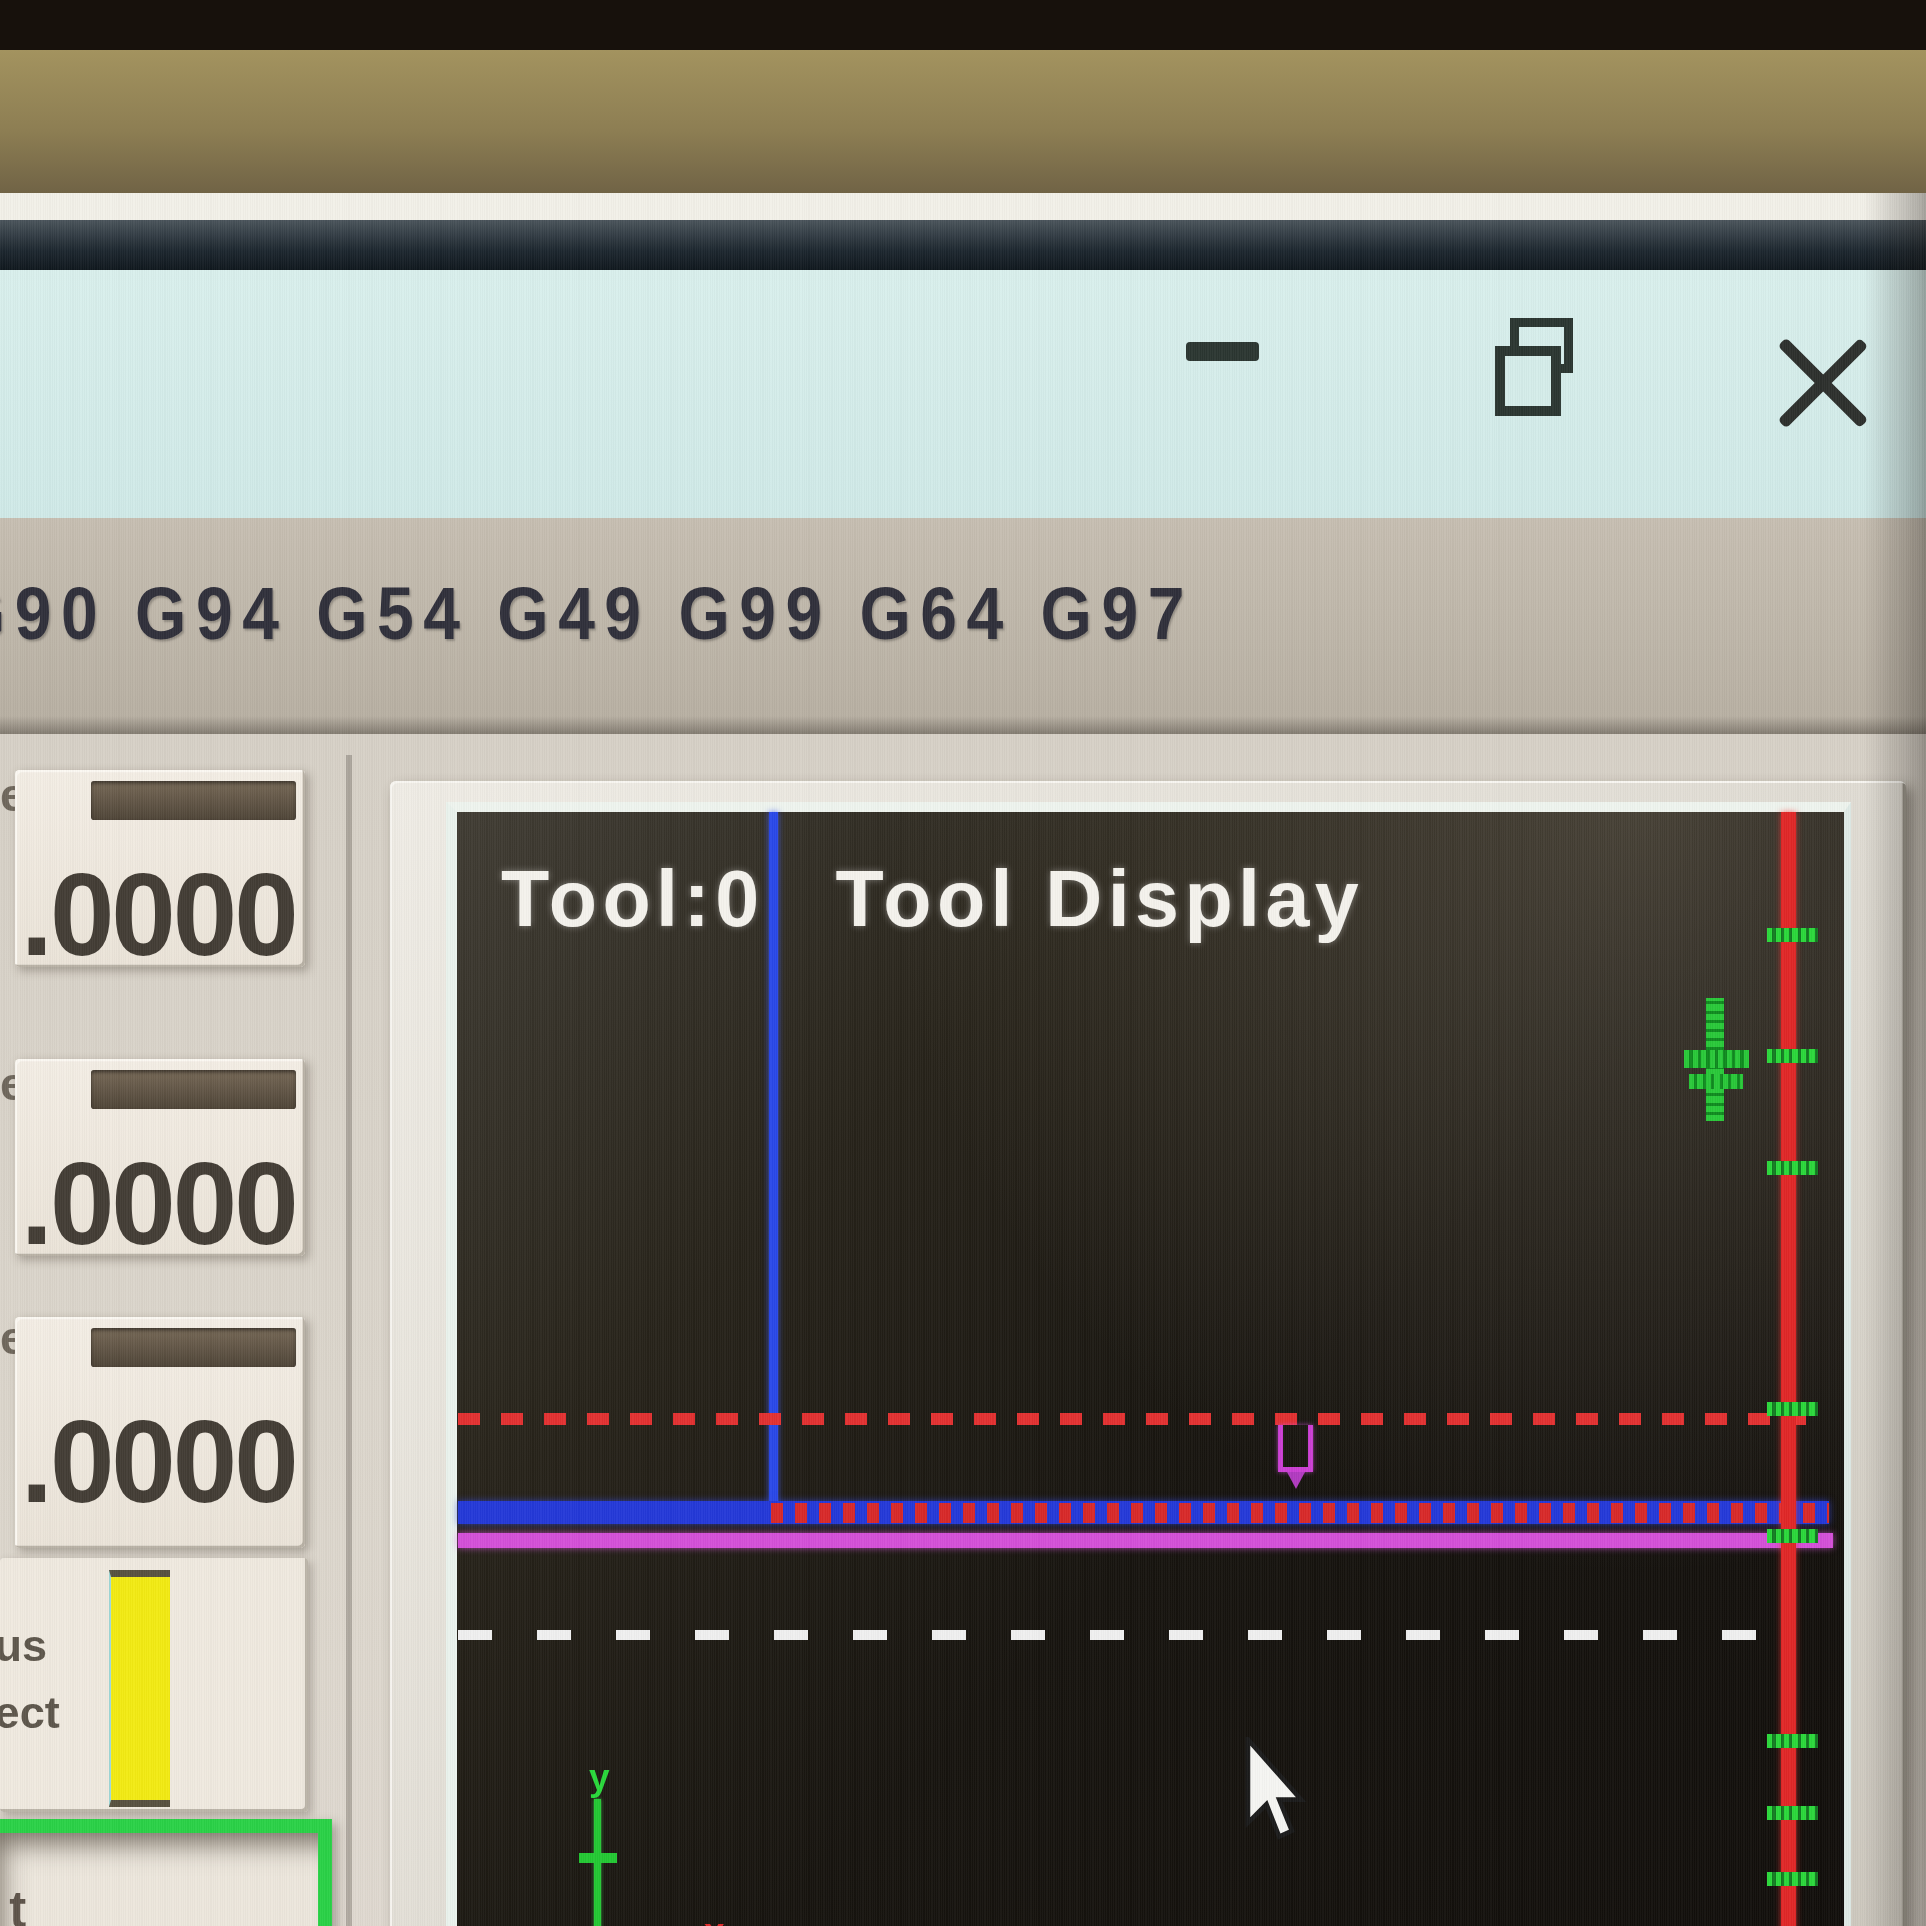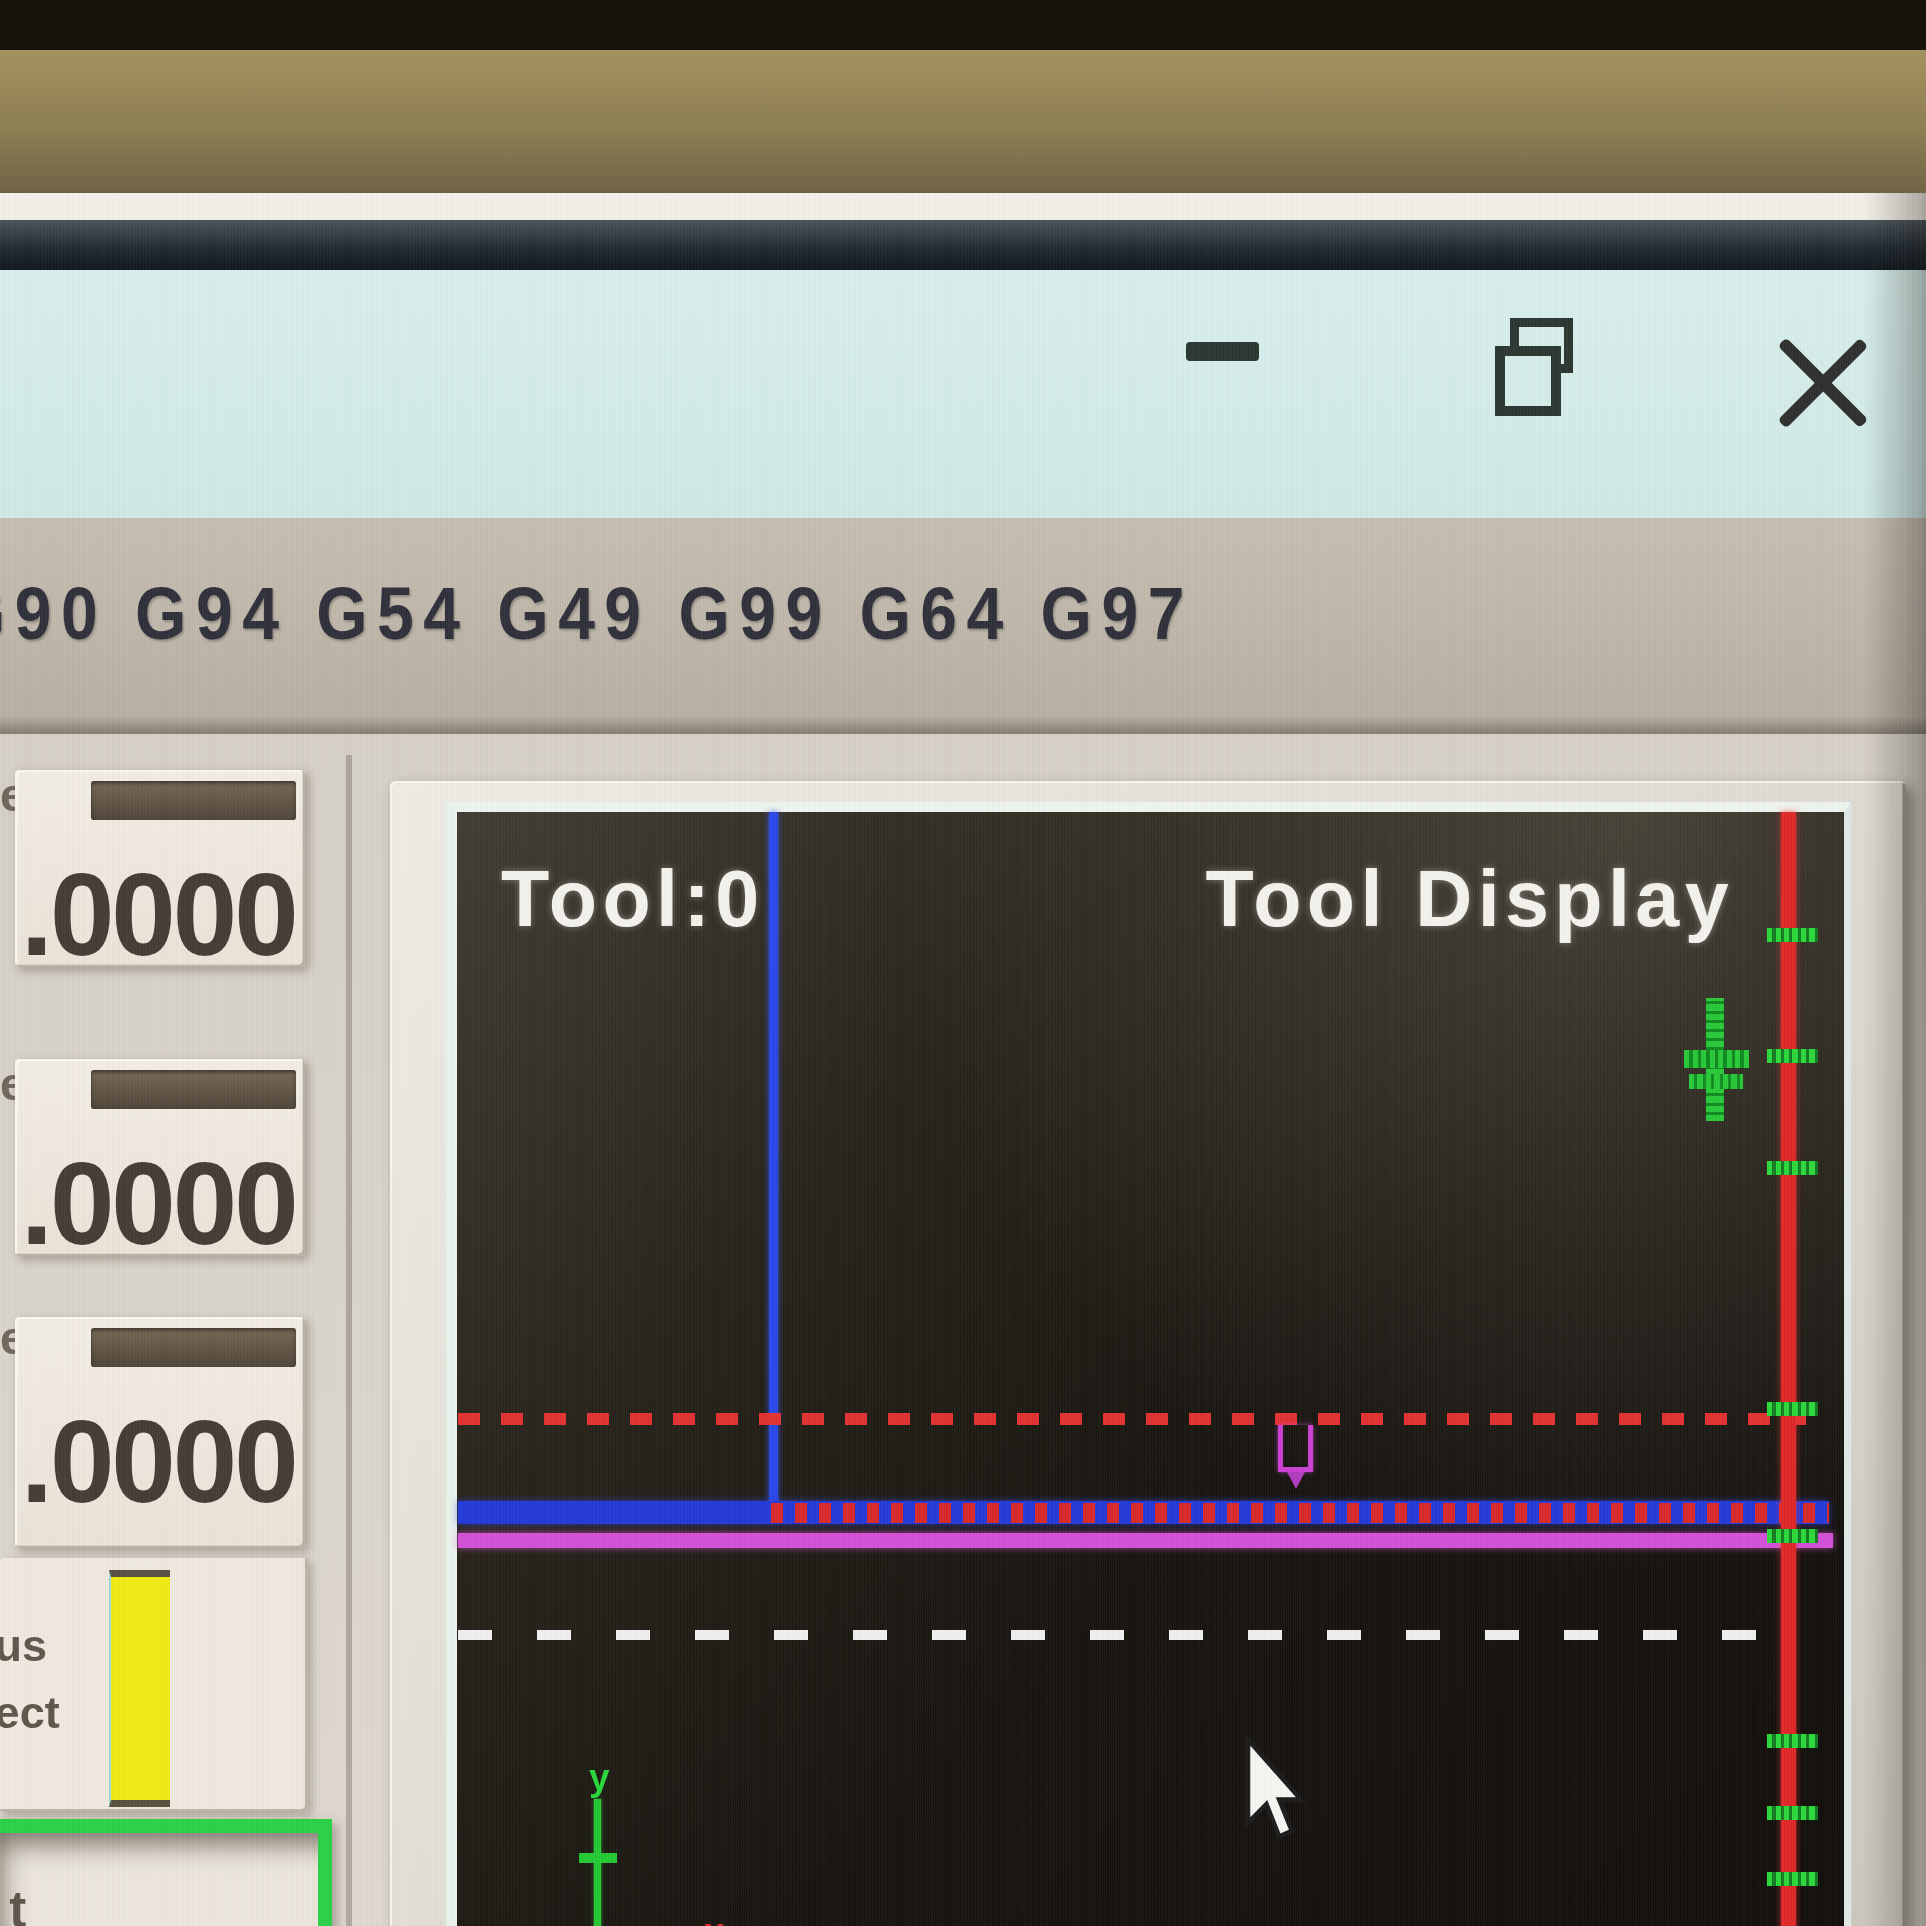--- a/index.html
+++ b/index.html
@@ -71,21 +71,21 @@
   
   #tp-frame{left:390px;top:781px;width:1516px;height:1279px;border-radius:6.2px;
      background:linear-gradient(135deg,#efece5 0%,#ddd9d0 60%,#c9c4ba 100%);
      box-shadow:inset 1.9px 1.9px 0 #f8f6f1,inset -3.5px -3.5px 0 #989388,5.4px 6.2px 13px rgba(50,44,36,.45);}
   #tp-black{left:446px;top:802px;width:1387px;height:1196px;
      border-left:11.6px solid #e9f2ec;border-top:10px solid #eef4ee;
      border-right:7px solid #dfeae6;border-bottom:7px solid #e6efe8;
      background:
        radial-gradient(ellipse at 85% 0%,rgba(150,140,120,.35) 0%,rgba(150,140,120,0) 45%),
        linear-gradient(135deg,#403c33 0%,#262219 28%,#16130e 55%,#100d0a 100%);}
-  #tp-title-row{left:501px;top:853px;width:1233px;display:flex;gap:71px;justify-content:space-between;}
+  #tp-title-row{left:501px;top:853px;width:1233px;display:flex;gap:71px;}
   .tp-title{font-size:79px;font-weight:bold;color:#f4f2ec;letter-spacing:5.4px;
      text-shadow:0 0 7px rgba(255,255,255,.35);white-space:nowrap;}
   #tp-blue-vline{left:769px;top:812px;width:8.5px;height:707px;background:#2847e8;
      box-shadow:0 0 6.2px rgba(60,90,255,.8);}
   #tp-red-dash{left:458px;top:1413px;width:1348px;height:12.3px;
      background:repeating-linear-gradient(90deg,#e23030 0 21.6px,rgba(0,0,0,0) 21.6px 43px);}
   #tp-tool-marker{left:1278px;top:1425px;width:25.4px;height:42px;
      border-left:5.4px solid #cc3fd4;border-right:5.4px solid #cc3fd4;border-bottom:5.4px solid #cc3fd4;
      box-shadow:0 0 4.6px rgba(220,80,230,.6);}
   #tp-tool-tail{left:1287px;top:1472px;width:0;height:0;

